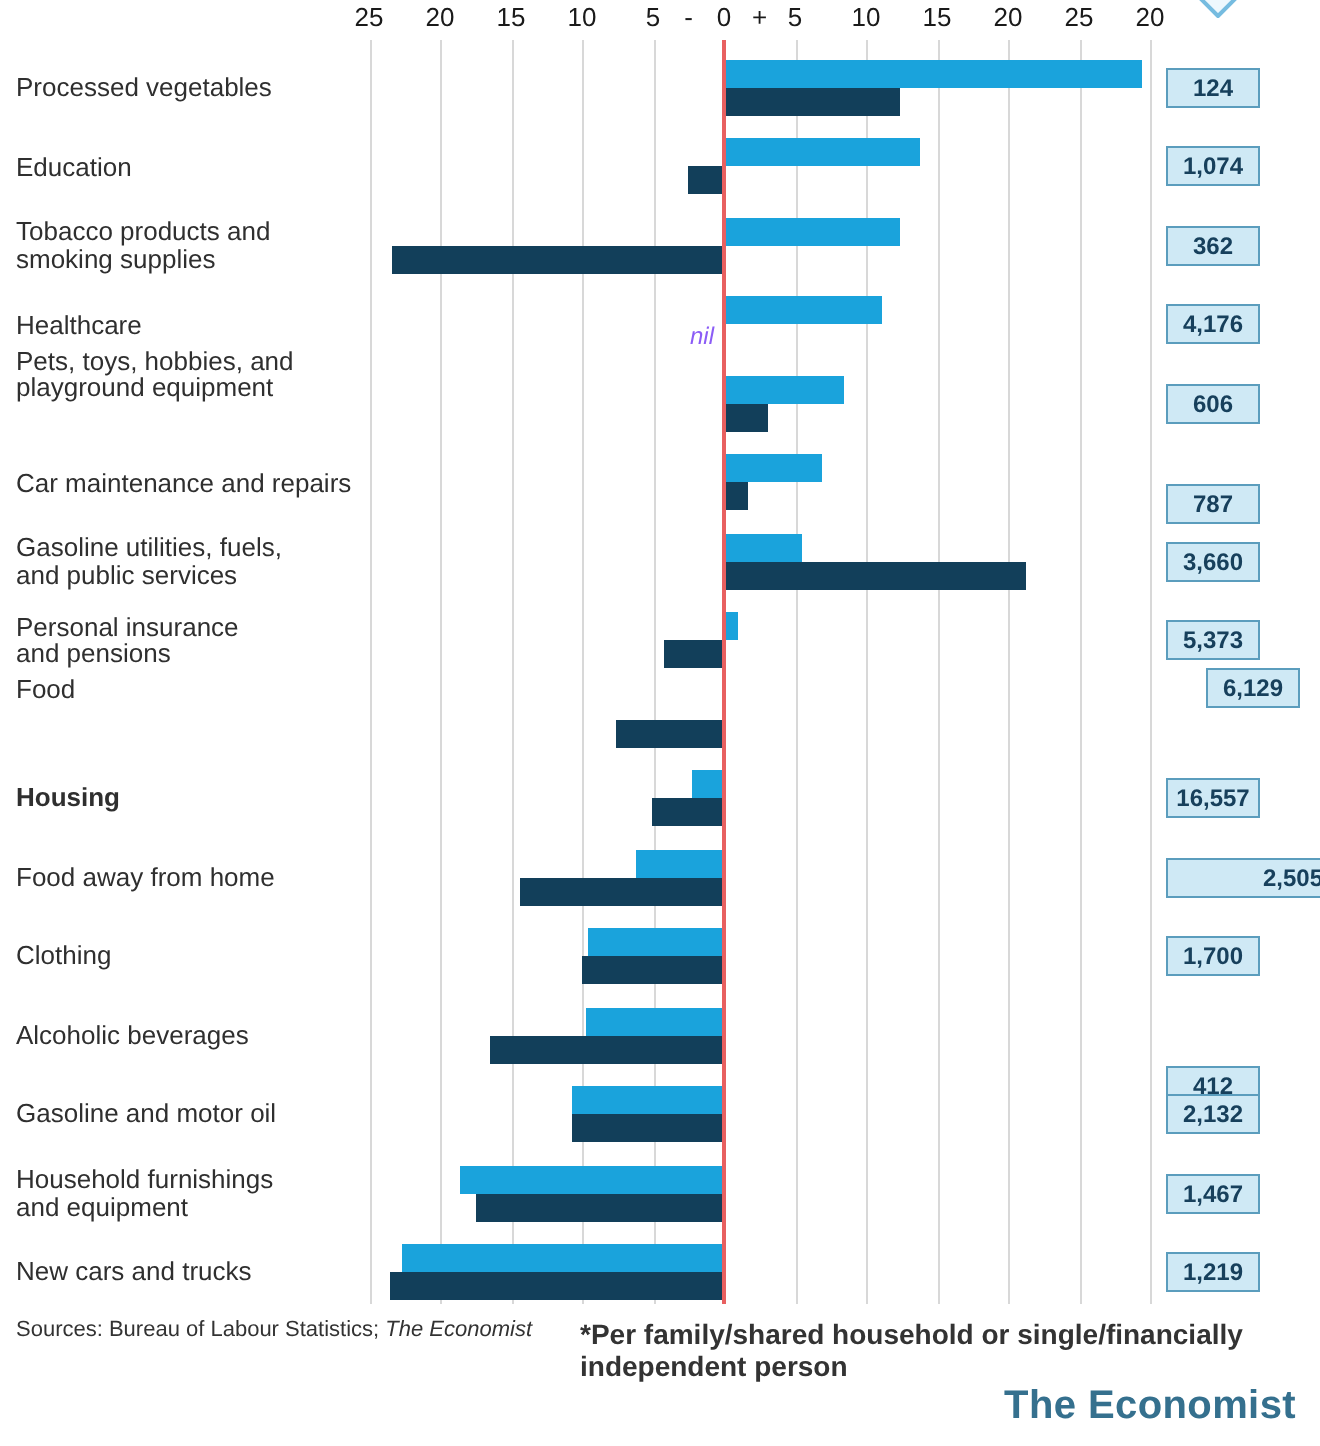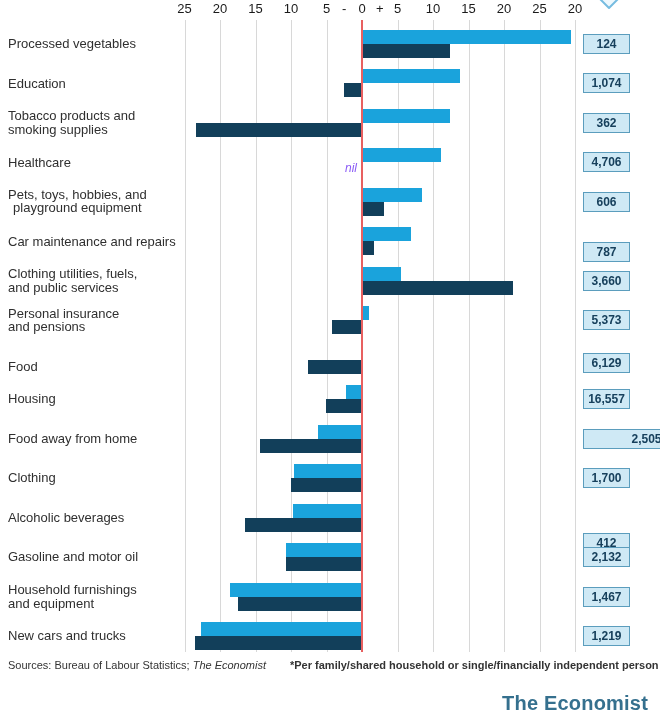--- a/index.html
+++ b/index.html
@@ -23,21 +23,21 @@
     background:#cfe9f5;border:1px solid #5b9dbd;
     display:flex;align-items:center;justify-content:center;
     font-size:12px;font-weight:bold;color:#17405c;z-index:2;
   }
   .nil-note{
     position:absolute;font-size:12px;font-style:italic;color:#8b5cf6;
     transform:translateX(-100%);z-index:4;white-space:nowrap;
   }
   #footer-sources{position:absolute;left:8px;top:659px;font-size:11px;color:#333;}
   #footer-sources .ital{font-style:italic;}
-  #footnote{position:absolute;left:290px;top:659px;font-size:11px;color:#333;font-weight:bold;}
+  #footnote{position:absolute;left:290px;top:659px;font-size:14px;color:#333;font-weight:bold;}
   #brand{position:absolute;right:12px;top:692px;font-size:20px;font-weight:bold;color:#35708e;letter-spacing:0.2px;}
   #scroll-arrow{position:absolute;left:596px;top:-5px;z-index:2;}
 </style>
 </head>
 <body>
 
 <div id="stage">
 
   <svg id="scroll-arrow" width="26" height="16" viewBox="0 0 26 16">
     <polyline points="2,2 13,13 24,2" fill="#eef8fd" stroke="#76bce0" stroke-width="2" stroke-linejoin="round"></polyline>
@@ -79,44 +79,44 @@
       <div class="bar" style="top: 69.47px; width: 97.27px; height: 14px; background: rgb(26, 163, 220); left: 363px;"></div>
       <div class="bar" style="top: 83.47px; width: 17.04px; height: 14px; background: rgb(18, 63, 90); left: 343.96px;"></div>
       <div class="badge" style="top: 73.47px;">1,074</div>
       <div class="cat-label" style="top: 107.94px; height: 30px;">Tobacco products and
 smoking supplies</div>
       <div class="bar" style="top: 108.94px; width: 86.62px; height: 14px; background: rgb(26, 163, 220); left: 363px;"></div>
       <div class="bar" style="top: 122.94px; width: 164.72px; height: 14px; background: rgb(18, 63, 90); left: 196.28px;"></div>
       <div class="badge" style="top: 112.94px;">362</div>
       <div class="cat-label" style="top: 147.41px; height: 30px;">Healthcare</div>
       <div class="bar" style="top: 148.41px; width: 78.1px; height: 14px; background: rgb(26, 163, 220); left: 363px;"></div>
-      <div class="badge" style="top: 152.41px;">4,706</div>
-      <div class="cat-label" style="top: 186px; height: 30px; text-align: center;">Pets, toys, hobbies, and
+      <div class="badge" style="top: 152.41px;">4,176</div>
+      <div class="cat-label" style="top: 172px; height: 30px;">Pets, toys, hobbies, and
 playground equipment</div>
       <div class="bar" style="top: 187.88px; width: 58.93px; height: 14px; background: rgb(26, 163, 220); left: 363px;"></div>
       <div class="bar" style="top: 201.88px; width: 21.3px; height: 14px; background: rgb(18, 63, 90); left: 363px;"></div>
       <div class="badge" style="top: 191.88px;">606</div>
       <div class="cat-label" style="top: 226.35px; height: 30px;">Car maintenance and repairs</div>
       <div class="bar" style="top: 227.35px; width: 48.28px; height: 14px; background: rgb(26, 163, 220); left: 363px;"></div>
       <div class="bar" style="top: 241.35px; width: 10.65px; height: 14px; background: rgb(18, 63, 90); left: 363px;"></div>
       <div class="badge" style="top: 231.35px; margin-top: 11px;">787</div>
-      <div class="cat-label" style="top: 265.82px; height: 30px;">Clothing utilities, fuels,
+      <div class="cat-label" style="top: 265.82px; height: 30px;">Gasoline utilities, fuels,
 and public services</div>
       <div class="bar" style="top: 266.82px; width: 38.34px; height: 14px; background: rgb(26, 163, 220); left: 363px;"></div>
       <div class="bar" style="top: 280.82px; width: 149.81px; height: 14px; background: rgb(18, 63, 90); left: 363px;"></div>
       <div class="badge" style="top: 270.82px;">3,660</div>
       <div class="cat-label" style="top: 305.29px; height: 30px;">Personal insurance
 and pensions</div>
       <div class="bar" style="top: 306.29px; width: 6.39px; height: 14px; background: rgb(26, 163, 220); left: 363px;"></div>
       <div class="bar" style="top: 320.29px; width: 29.11px; height: 14px; background: rgb(18, 63, 90); left: 331.89px;"></div>
       <div class="badge" style="top: 310.29px;">5,373</div>
-      <div class="cat-label" style="top: 352px; height: 30px;">Food</div>
+      <div class="cat-label" style="top: 330px; height: 30px;">Food</div>
       <div class="bar" style="top: 359.76px; width: 52.54px; height: 14px; background: rgb(18, 63, 90); left: 308.46px;"></div>
-      <div class="badge" style="top: 353px;">6,129</div>
-      <div class="cat-label" style="top: 384.23px; height: 30px;">Housing</div>
+      <div class="badge" style="top: 334px; margin-left: 20px;">6,129</div>
+      <div class="cat-label" style="top: 384.23px; height: 30px; font-weight: bold;">Housing</div>
       <div class="bar" style="top: 385.23px; width: 14.91px; height: 14px; background: rgb(26, 163, 220); left: 346.09px;"></div>
       <div class="bar" style="top: 399.23px; width: 35.5px; height: 14px; background: rgb(18, 63, 90); left: 325.5px;"></div>
       <div class="badge" style="top: 389.23px;">16,557</div>
       <div class="cat-label" style="top: 423.7px; height: 30px;">Food away from home</div>
       <div class="bar" style="top: 424.7px; width: 43.31px; height: 14px; background: rgb(26, 163, 220); left: 317.69px;"></div>
       <div class="bar" style="top: 438.7px; width: 100.82px; height: 14px; background: rgb(18, 63, 90); left: 260.18px;"></div>
       <div class="badge" style="top: 428.7px; padding-left: 40px;">2,505</div>
       <div class="cat-label" style="top: 463.17px; height: 30px;">Clothing</div>
       <div class="bar" style="top: 464.17px; width: 67.45px; height: 14px; background: rgb(26, 163, 220); left: 293.55px;"></div>
       <div class="bar" style="top: 478.17px; width: 70.29px; height: 14px; background: rgb(18, 63, 90); left: 290.71px;"></div>

